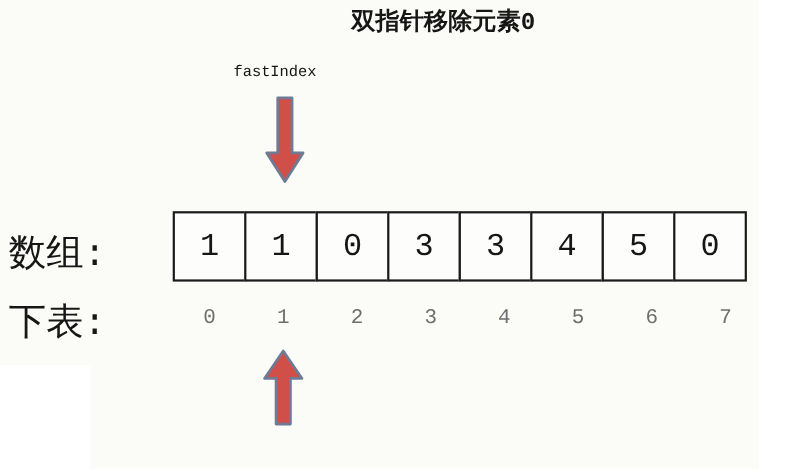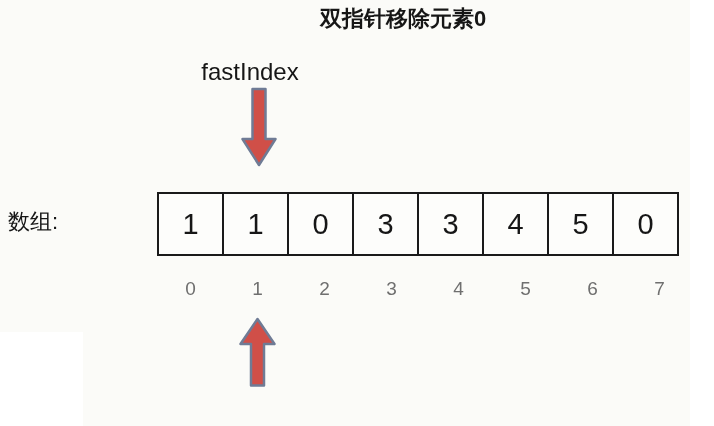--- a/index.html
+++ b/index.html
@@ -1,55 +1,55 @@
 <!DOCTYPE html>
 <html><head>
 <meta charset="utf-8">
 <style>
   html, body { margin: 0; padding: 0; }
   .stage {
     position: relative;
     width: 690px;
     height: 426px;
     background: var(--background, #fbfbf8);
-    font-family: Liberation Sans, sans-serif;
+    font-family: Liberation Mono, monospace;
     color: #161616;
     overflow: hidden;
   }
   .title {
     position: absolute;
     top: 4px;
     left: 403px;
     transform: translateX(-50%);
     font-size: 22px;
     font-weight: bold;
     margin: 0;
     white-space: nowrap;
   }
   .pointer-label {
     position: absolute;
     transform: translateX(-50%);
-    font-size: 24px;
+    font-size: 14px;
     white-space: nowrap;
   }
   .fast-label { top: 58px; left: 250px; }
   .slow-label { top: 391px; left: 262px; }
   .arrow { position: absolute; }
   .arrow polygon {
     fill: var(--arrow-fill, #d04f48);
     stroke: var(--arrow-stroke, #6f7b95);
     stroke-width: 2.5;
     stroke-linejoin: round;
   }
   .arrow-down { left: 239px; top: 86px; }
   .arrow-up   { left: 238px; top: 317px; }
   .row-label {
     position: absolute;
     left: 8px;
-    font-size: 22px;
+    font-size: 34px;
     white-space: nowrap;
   }
   .array-label { top: 207px; }
   .index-label { top: 270px; }
   .array-row {
     position: absolute;
     left: 157px;
     top: 192px;
     display: flex;
   }
@@ -106,20 +106,21 @@
       <div class="cell">1</div>
       <div class="cell">1</div>
       <div class="cell">0</div>
       <div class="cell">3</div>
       <div class="cell">3</div>
       <div class="cell">4</div>
       <div class="cell">5</div>
       <div class="cell">0</div>
     </div>
 
+  <div class="row-label index-label">下表:</div>
 
   <div class="index-row">
       <div class="index-cell">0</div>
       <div class="index-cell">1</div>
       <div class="index-cell">2</div>
       <div class="index-cell">3</div>
       <div class="index-cell">4</div>
       <div class="index-cell">5</div>
       <div class="index-cell">6</div>
       <div class="index-cell">7</div>

